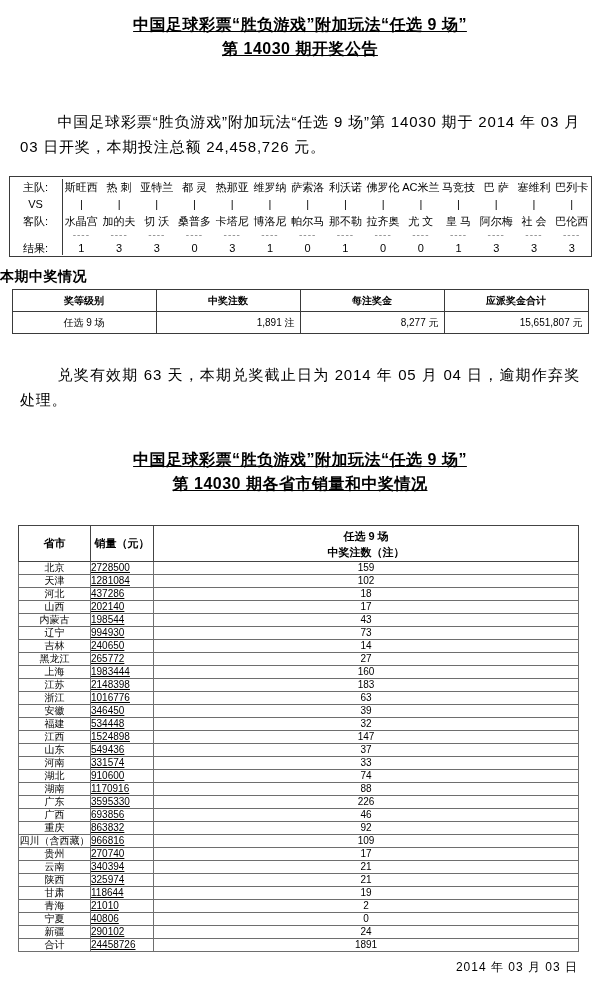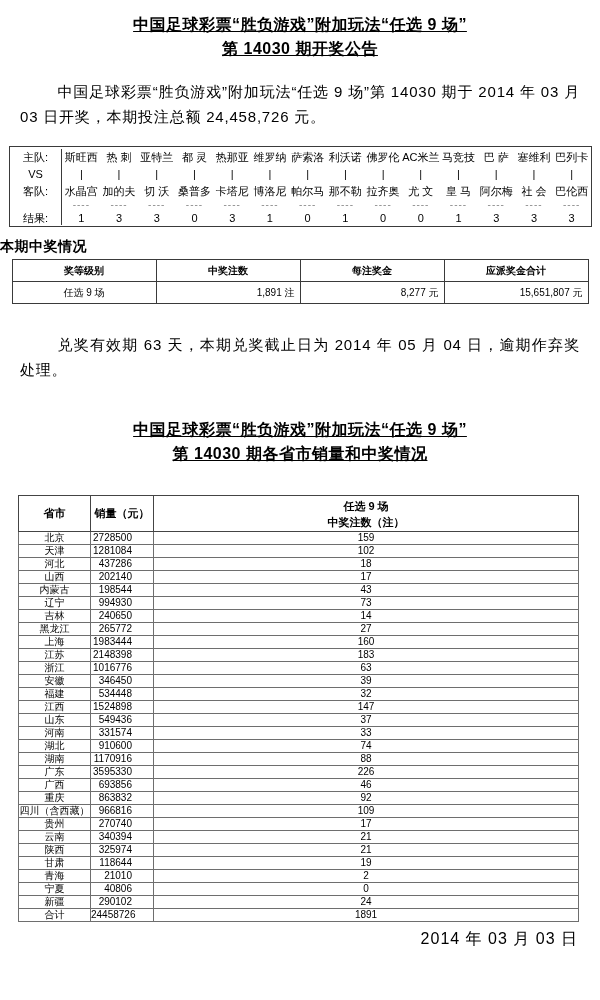--- a/index.html
+++ b/index.html
@@ -5,49 +5,49 @@
   html,body { margin:0; padding:0; }
   body {
     width:600px; height:1000px; overflow:hidden;
     background:#ffffff; color:#000;
     font-family:"Liberation Sans","DejaVu Sans",sans-serif;
   }
   .title { text-align:center; font-weight:bold; font-size:16px; line-height:24px; letter-spacing:0.5px;text-decoration:underline; }
   .title1 { padding-top:13px; }
   .title2 { margin-top:36px; }
   .para { margin:0 20px; font-size:15px; line-height:25px; text-align:justify; text-indent:2.5em; letter-spacing:0.8px; }
-  .para1 { margin-top:18px; }
+  .para1 { margin-top:48px; }
   .para2 { margin-top:28px; }
 
   
-  .match-table { display:flex; width:583px; margin:17px auto 0; border:1px solid #3a3a3a; padding:2px 0 1px 0; box-sizing:border-box;justify-content:center; }
+  .match-table { display:flex; width:583px; margin:17px auto 0; border:1px solid #3a3a3a; padding:2px 0 1px 0; box-sizing:border-box; }
   .mt-labels { flex:none; width:52px; border-right:1px solid #3a3a3a; text-align:center; }
   .mt-col { flex:1; text-align:center; min-width:0; }
   .mt-home,.mt-vs,.mt-away { height:17px; line-height:17px; font-size:11px; white-space:nowrap; }
   .mt-dash { height:11px; line-height:9px; font-size:10px; color:#8c8c8c; letter-spacing:1px; }
   .mt-result { height:14px; line-height:14px; font-size:11px; }
 
   
   .prize-title { margin-top:11px; text-align:left; font-size:14px; font-weight:bold; letter-spacing:0.5px; }
   .prize-table { width:577px; margin:3px auto 0; border-collapse:collapse; table-layout:fixed; }
   .prize-table th, .prize-table td { border:1px solid #3a3a3a; height:21px; padding:0; font-size:10px; }
   .prize-table th { font-weight:bold; text-align:center; }
   .prize-table td.lvl { text-align:center; }
   .prize-table td.num { text-align:right; padding-right:5px; }
 
   
   .prov-table { margin:29px 0 0 18px; width:561px; border-collapse:collapse; table-layout:fixed;border-radius:23px; }
   .prov-table th { border:1px solid #444; height:35px; padding:0; font-size:11px; font-weight:bold; text-align:center; }
   .prov-table th .gh-line { line-height:16px; font-weight:bold; }
   .prov-table td { border:1px solid #6e6e6e; height:12px; line-height:12px; padding:0; font-size:10px; }
   .prov-table td.name { text-align:center; white-space:nowrap; overflow:hidden; }
-  .prov-table td.sales { text-align:right; padding-right:21px; }
+  .prov-table td.sales { padding-right:21px;text-decoration:underline; }
   .prov-table td.count { text-align:center; }
 
-  .date-line { margin:7px 22px 0 0; text-align:right; font-size:16px; letter-spacing:1px; }
+  .date-line { margin:7px 22px 0 0; text-align:right; font-size:12px; letter-spacing:1px; }
 </style>
 </head>
 <body>
 
 <div class="title title1">
   <div>中国足球彩票“胜负游戏”附加玩法“任选 9 场”</div>
   <div>第 14030 期开奖公告</div>
 </div>
 
 <p class="para para1">中国足球彩票“胜负游戏”附加玩法“任选 9 场”第 14030 期于 2014 年 03 月 03 日开奖，本期投注总额 24,458,726 元。</p>

